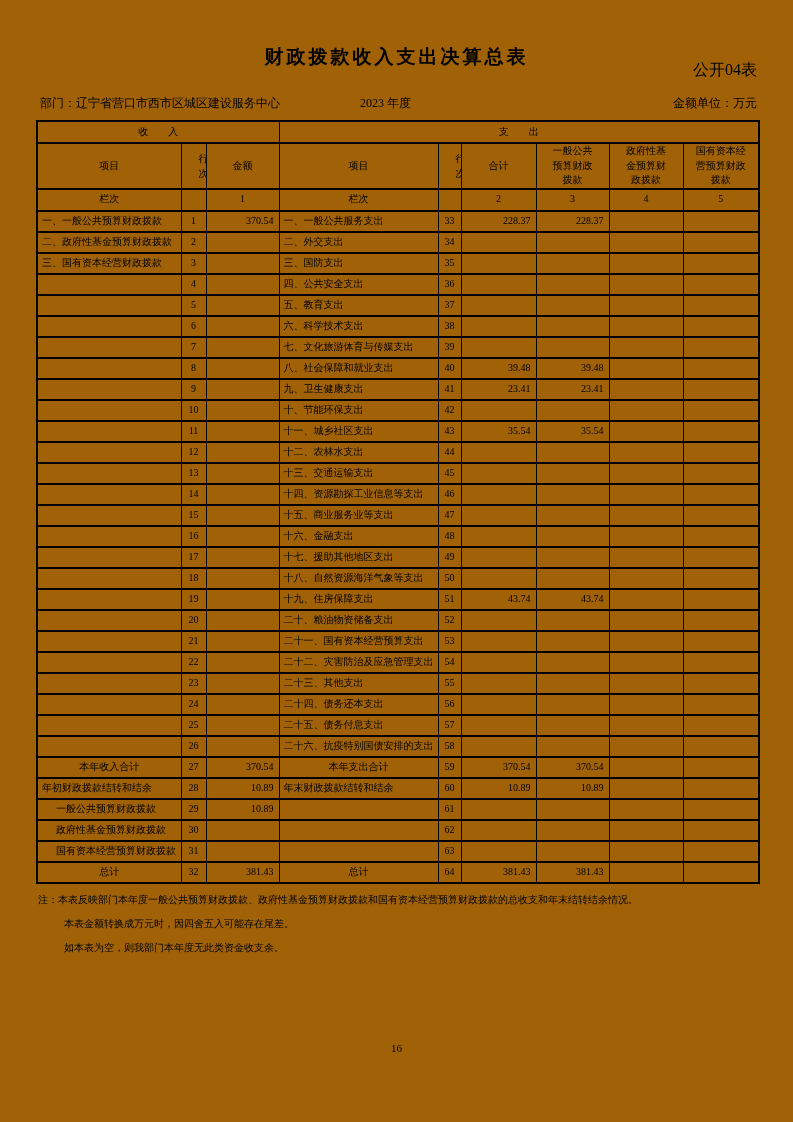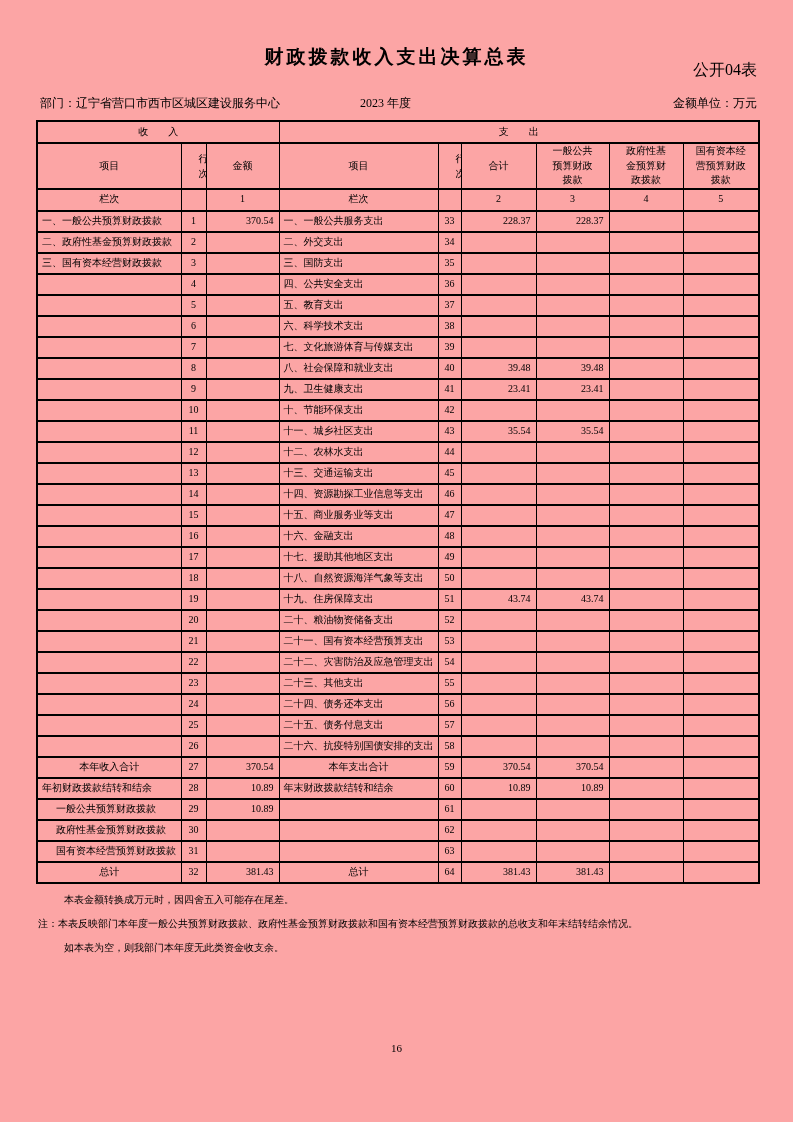--- a/index.html
+++ b/index.html
@@ -1,19 +1,19 @@
 <!DOCTYPE html>
 <html><head>
 <meta charset="utf-8">
 <style>
   * { margin:0; padding:0; box-sizing:border-box; }
   html,body { background:#ffffff; }
   .page {
     position:relative; width:793px; height:1122px; margin:0 auto;
-    background:#fca5a5; color:#000;
+    background:#a16207; color:#000;
     font-family:"Liberation Serif","DejaVu Serif",serif;
     overflow:hidden;
   }
   .title {
     position:absolute; top:44px; left:0; width:100%;
     text-align:center; font-size:19px; font-weight:bold; letter-spacing:3px;
     font-family:"Liberation Sans","DejaVu Sans",sans-serif;
   }
   .form-label {
     position:absolute; top:60px; right:36px; font-size:16px;text-align:right;
@@ -455,20 +455,20 @@
           <td class="rowno">64</td>
           <td class="num">381.43</td>
           <td class="num">381.43</td>
           <td class="num"></td>
           <td class="num"></td>
         </tr>
       </tbody>
   </table>
 
   <div class="notes">
+    <div class="nline">注：本表反映部门本年度一般公共预算财政拨款、政府性基金预算财政拨款和国有资本经营预算财政拨款的总收支和年末结转结余情况。</div>
     <div class="nline indent">本表金额转换成万元时，因四舍五入可能存在尾差。</div>
-    <div class="nline">注：本表反映部门本年度一般公共预算财政拨款、政府性基金预算财政拨款和国有资本经营预算财政拨款的总收支和年末结转结余情况。</div>
     <div class="nline indent">如本表为空，则我部门本年度无此类资金收支余。</div>
   </div>
 
   <div class="page-num">16</div>
 
 </div>
 
 </body></html>

